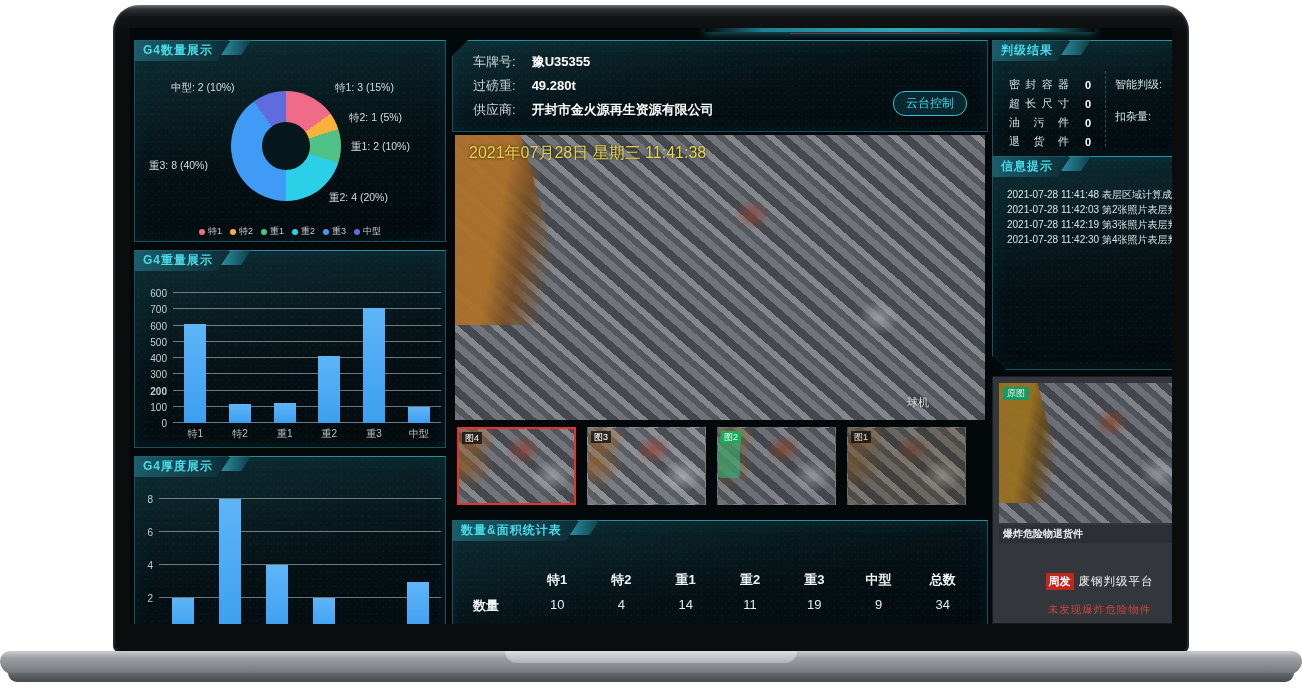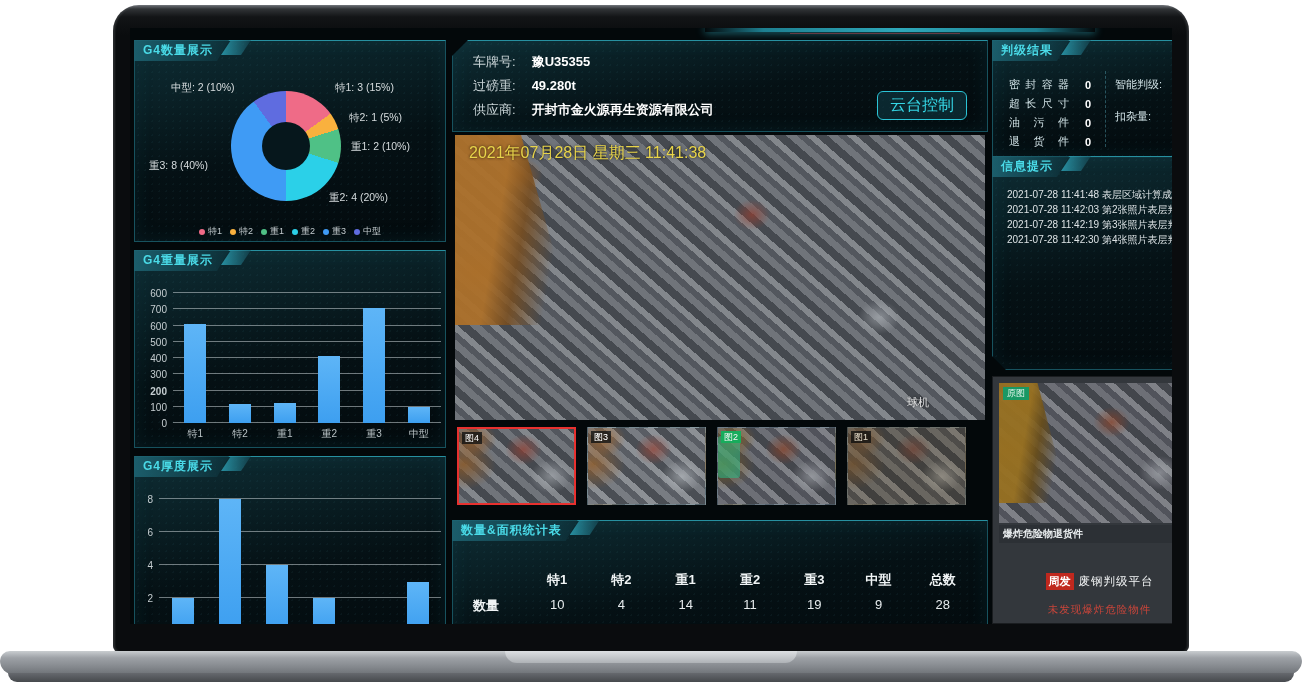--- a/index.html
+++ b/index.html
@@ -60,22 +60,22 @@
   .ytick{position:absolute;right:calc(100% + 6px);transform:translateY(50%);font-size:10px;color:#c6ced1;}
   .bar-slots{position:absolute;inset:0;display:flex;}
   .slot{flex:1;display:flex;align-items:flex-end;justify-content:center;}
   .bar{width:22px;}
   .cats{position:absolute;display:flex;}
   .cat{flex:1;text-align:center;font-size:10px;color:#b9c2c5;}
 
   
   .info-line{position:absolute;left:20px;font-size:13px;color:#c9d4d7;white-space:nowrap;}
   .info-line b{color:#ffffff;font-weight:bold;margin-left:16px;}
-  .ptz-btn{position:absolute;right:20px;top:50px;padding:3px 12px;font-size:16px;color:#35d7e6;
-    border:1px solid #2bc4d6;border-radius:6px;background:rgba(16,62,72,.55);cursor:pointer;}
+  .ptz-btn{position:absolute;right:20px;top:50px;padding:3px 12px;font-size:12px;color:#35d7e6;
+    border:1px solid #2bc4d6;border-radius:12px;background:rgba(16,62,72,.55);cursor:pointer;}
 
   
   .scrap{background:
       radial-gradient(34px 26px at 12% 14%, rgba(156,96,40,.85), transparent 70%),
       radial-gradient(46px 36px at 4% 48%, rgba(140,88,36,.8), transparent 70%),
       radial-gradient(26px 22px at 56% 28%, rgba(150,62,48,.7), transparent 70%),
       radial-gradient(30px 24px at 80% 64%, rgba(192,197,202,.5), transparent 70%),
       repeating-linear-gradient(41deg,#70747a 0 7px,#53575e 7px 13px,#83878c 13px 19px,#45494f 19px 27px),
       repeating-linear-gradient(-47deg,rgba(232,235,238,.18) 0 4px,rgba(20,22,26,.28) 9px 15px,transparent 15px 22px),
       #5c6066;}
@@ -306,21 +306,21 @@
             <div class="th">重3</div>
             <div class="th">中型</div>
             <div class="th">总数</div>
             <div class="td rowlabel">数量</div>
             <div class="td">10</div>
             <div class="td">4</div>
             <div class="td">14</div>
             <div class="td">11</div>
             <div class="td">19</div>
             <div class="td">9</div>
-            <div class="td">28</div>
+            <div class="td">34</div>
             <div class="td rowlabel">面积</div>
             <div class="td"></div>
             <div class="td"></div>
             <div class="td"></div>
             <div class="td"></div>
             <div class="td"></div>
             <div class="td"></div>
             <div class="td"></div>
           </div>
       </div>

